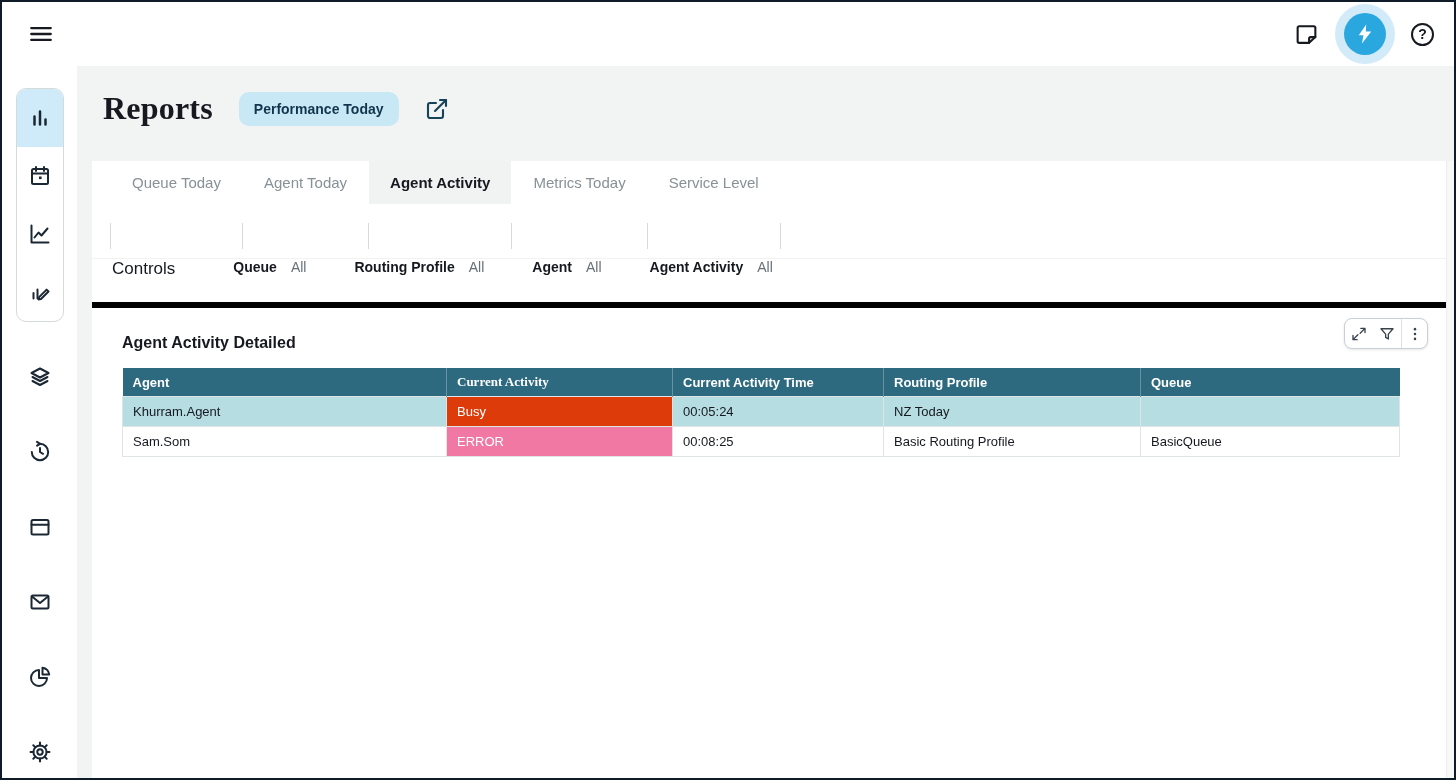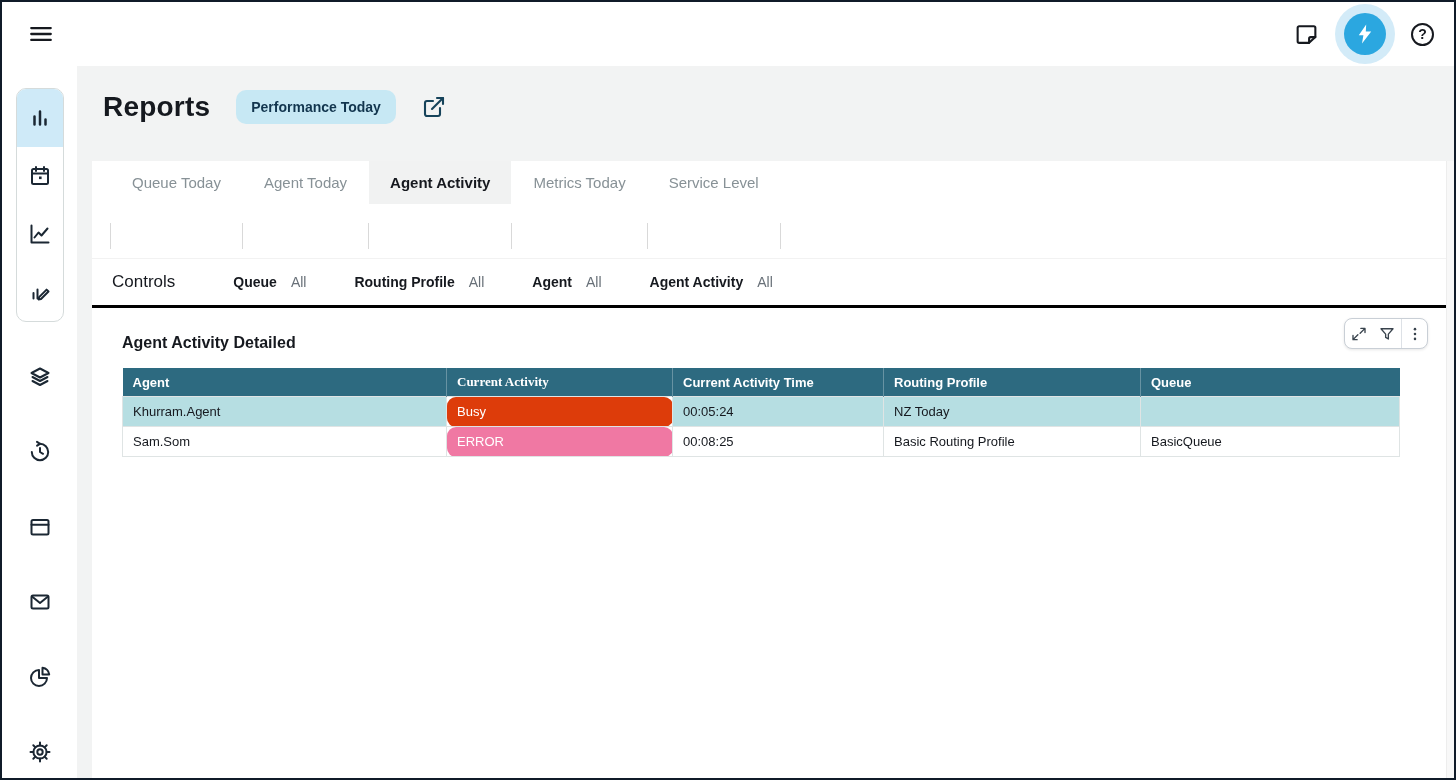--- a/index.html
+++ b/index.html
@@ -37,34 +37,34 @@
     display:flex;flex-direction:column;align-items:center;}
   .icon-group{margin-top:22px;border:1px solid #d5dbdb;border-radius:10px;overflow:hidden;width:48px;background:#fff;}
   .icon-cell{width:46px;height:58px;display:flex;align-items:center;justify-content:center;cursor:pointer;}
   .icon-cell.active{background:#cfeaf8;}
   .side-btn{width:48px;height:48px;display:flex;align-items:center;justify-content:center;cursor:pointer;margin-top:27px;}
   .side-btn.first{margin-top:31px;}
 
   
   .main{position:absolute;left:75px;top:64px;right:0;bottom:0;background:var(--page-bg);}
   .page-header{position:absolute;left:26px;top:24px;display:flex;align-items:center;gap:26px;}
-  .page-title{font-size:28px;font-weight:700;color:var(--ink);letter-spacing:.2px;}
+  .page-title{font-size:32px;font-weight:700;color:var(--ink);letter-spacing:.2px;font-family:Liberation Serif, serif;}
   .badge{background:#c7e8f4;color:#12354e;font-weight:700;font-size:14px;padding:9px 15px;border-radius:10px;cursor:pointer;}
 
   .sheet{position:absolute;left:15px;top:95px;right:0;bottom:0;background:#fff;}
 
   
   .tabs-row{height:97px;display:flex;align-items:flex-start;padding-left:18px;}
   .tab{font-size:15px;color:var(--gray-text);padding:13px 21px;cursor:pointer;white-space:nowrap;}
   .tab.active{background:#f1f2f2;color:var(--ink);font-weight:700;}
   .tab-sep{width:1px;height:26px;background:#d9d9d9;align-self:flex-end;margin-bottom:9px;}
 
   
-  .controls-row{height:50px;display:flex;align-items:center;padding-left:20px;
-    border-top:1px solid #f2f2f2;border-bottom:3px solid #000000;}
+  .controls-row{height:50px;display:flex;align-items:flex-start;padding-left:20px;
+    border-top:1px solid #f2f2f2;border-bottom:6px solid #000000;}
   .controls-title{font-size:17px;color:var(--ink);margin-right:58px;}
   .filter{margin-right:48px;font-size:14px;cursor:pointer;white-space:nowrap;}
   .f-label{font-weight:700;color:var(--ink);}
   .f-value{color:var(--mid-gray);margin-left:14px;}
 
   
   .card-area{position:relative;padding:14px 45px 0 30px;}
   .card-title{font-size:16px;font-weight:700;color:var(--ink);margin-top:12px;}
   .card-toolbar{position:absolute;right:26px;top:10px;display:flex;align-items:stretch;
     border:1px solid #c9cfd6;border-radius:8px;background:#fff;box-shadow:0 1px 3px rgba(0,0,0,.10);height:31px;}
@@ -72,21 +72,21 @@
   .tb-btn.kebab{border-left:1px solid #dde1e6;width:26px;}
   .tb-btn svg{stroke:#39434d;stroke-width:1.8;}
 
   
   table{margin-top:16px;width:1277px;border-collapse:collapse;table-layout:fixed;font-size:13px;}
   col.c0{width:324px;} col.c1{width:226px;} col.c2{width:211px;} col.c3{width:257px;} col.c4{width:259px;}
   th{color:#fff;font-weight:700;text-align:left;padding:6px 10px;font-size:13px;
      border-right:1px solid rgba(255,255,255,.28);}
   th:last-child{border-right:none;}
   td{padding:7px 10px;border:1px solid #dfe4e4;color:var(--ink);font-size:13px;white-space:nowrap;overflow:hidden;}
-  td.status{color:#fff;border-radius:9px;}
+  td.status{color:#fff;}
   .scroll-track{position:absolute;top:0;right:0;bottom:0;width:8px;background:#f8f8f8;border-left:1px solid #ededed;}
 </style>
 </head>
 <body>
 
 <div class="topbar">
   <button class="icon-btn">
     <svg width="26" height="26" viewBox="0 0 24 24" style="stroke:var(--ink);stroke-width:2.1;">
       <path d="M3 6.5 H21 M3 12 H21 M3 17.5 H21"></path>
     </svg>

